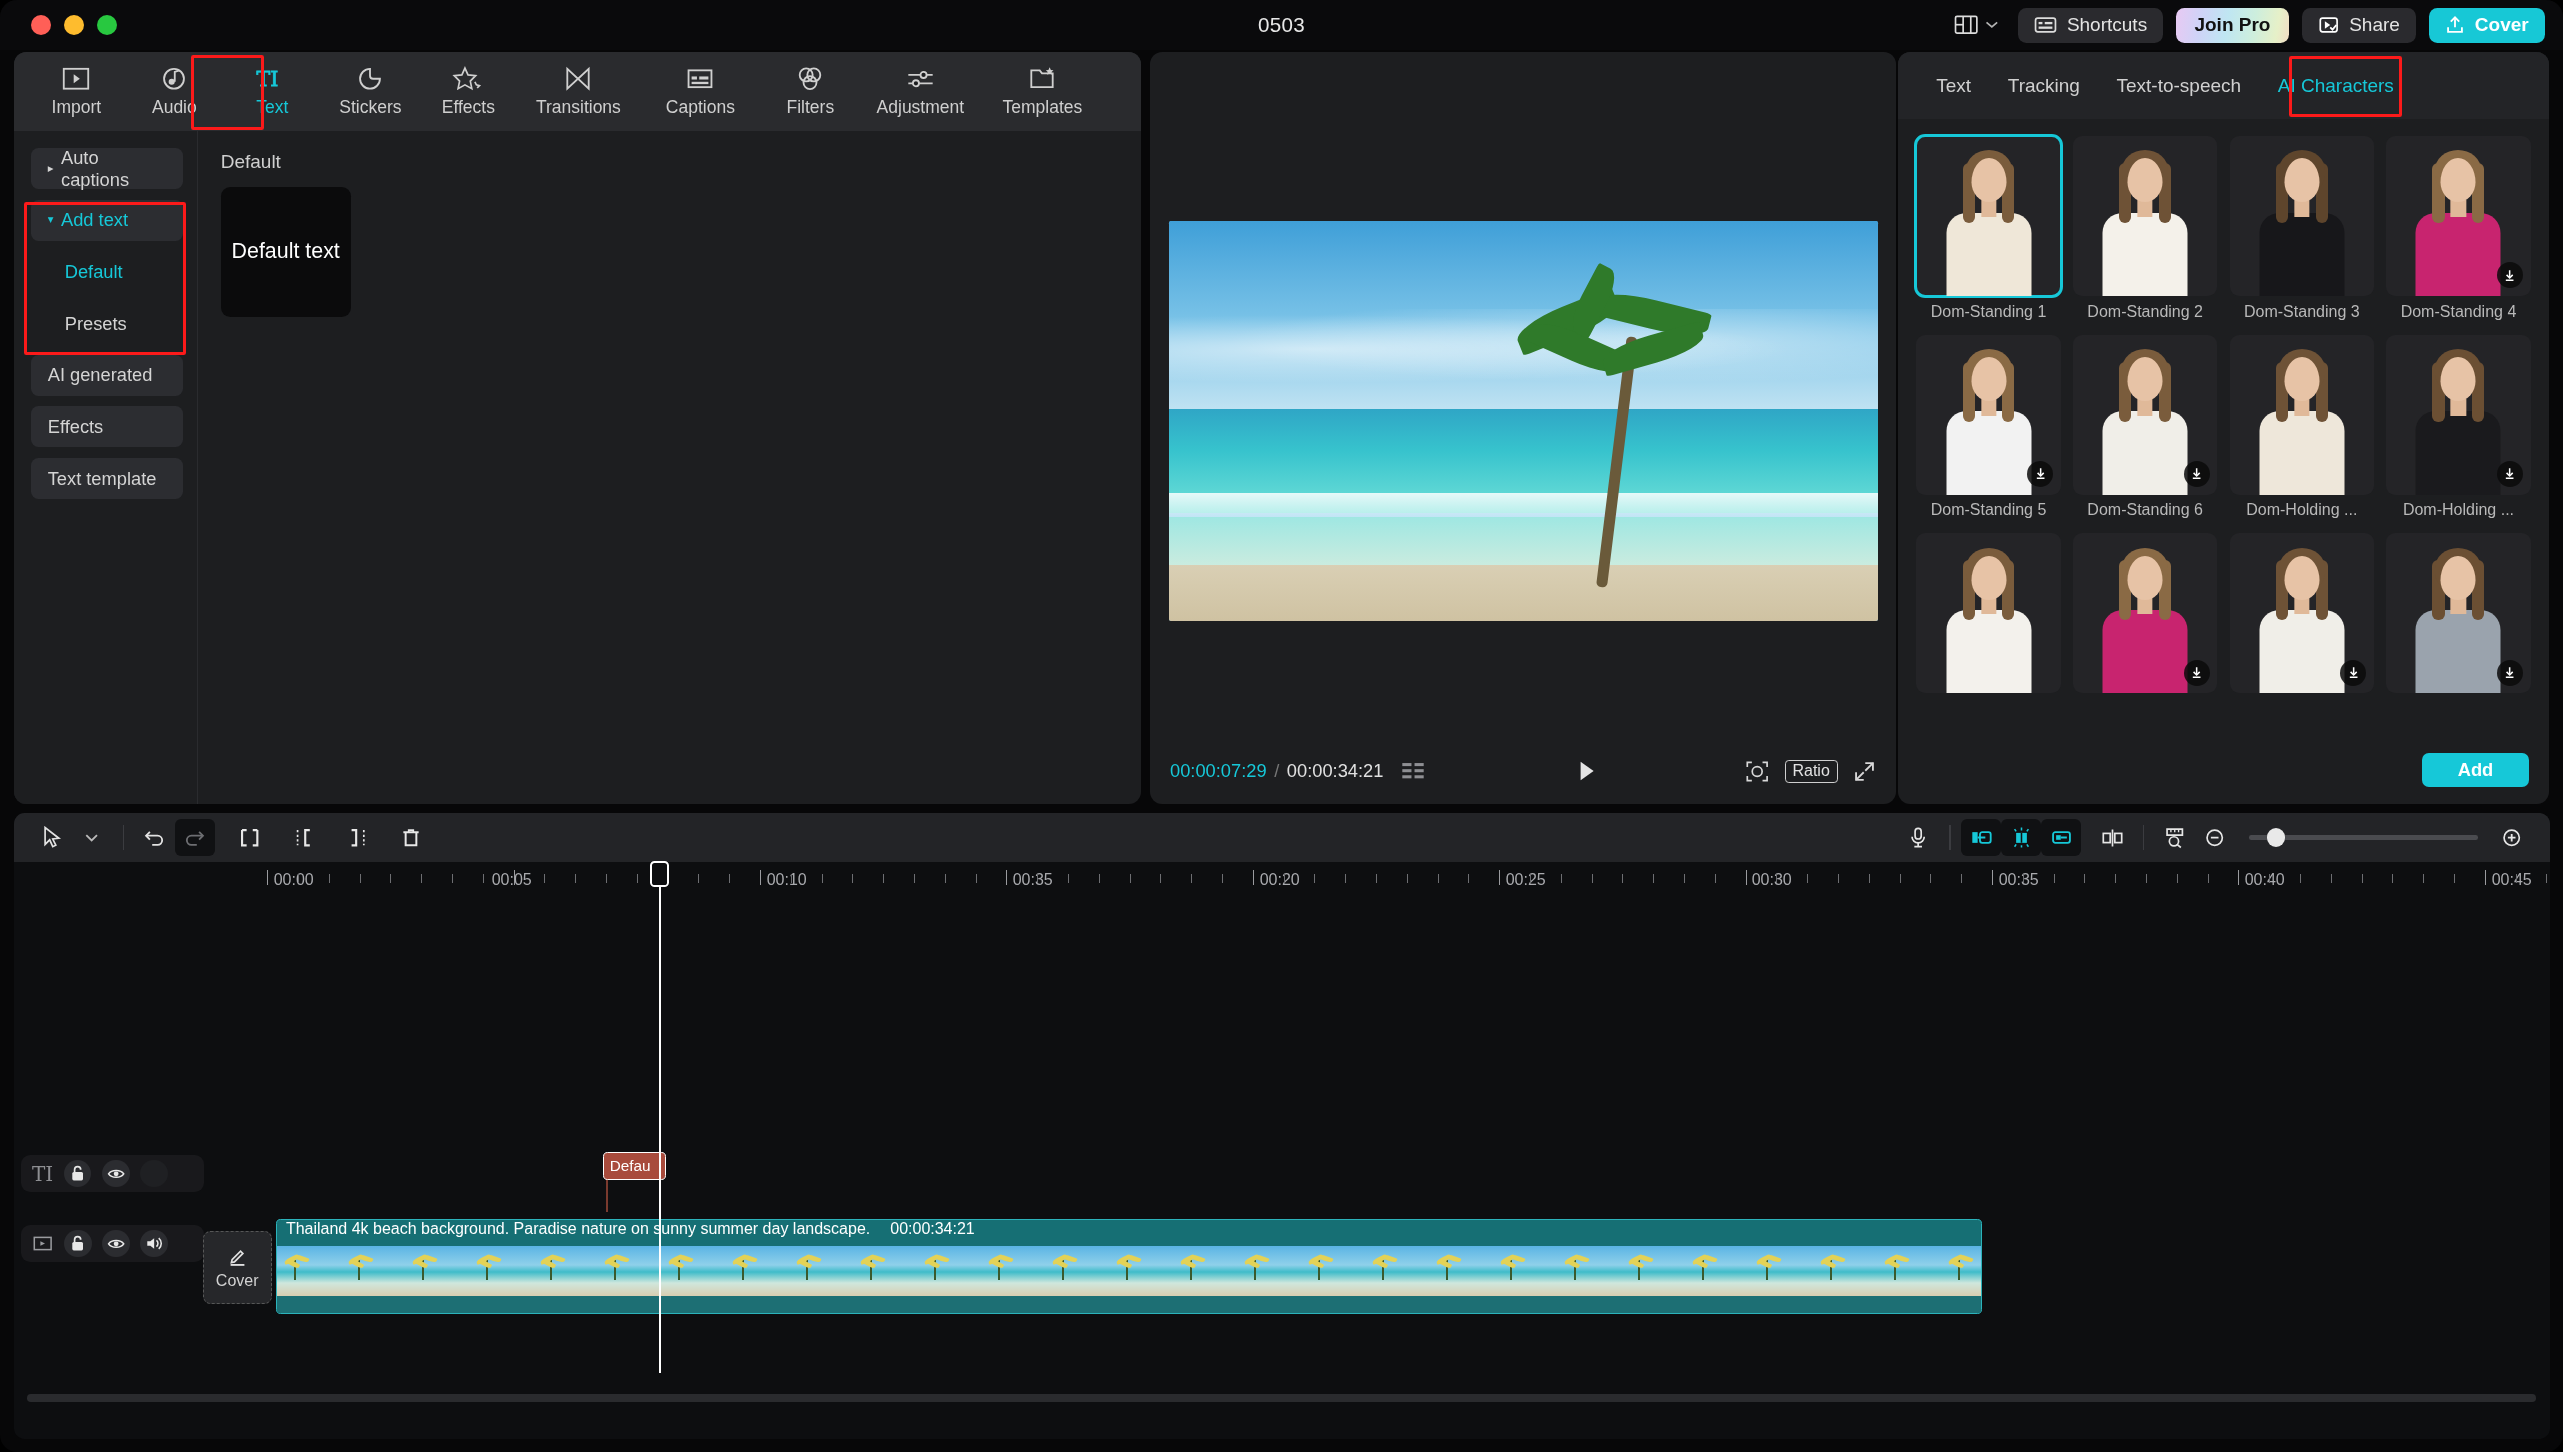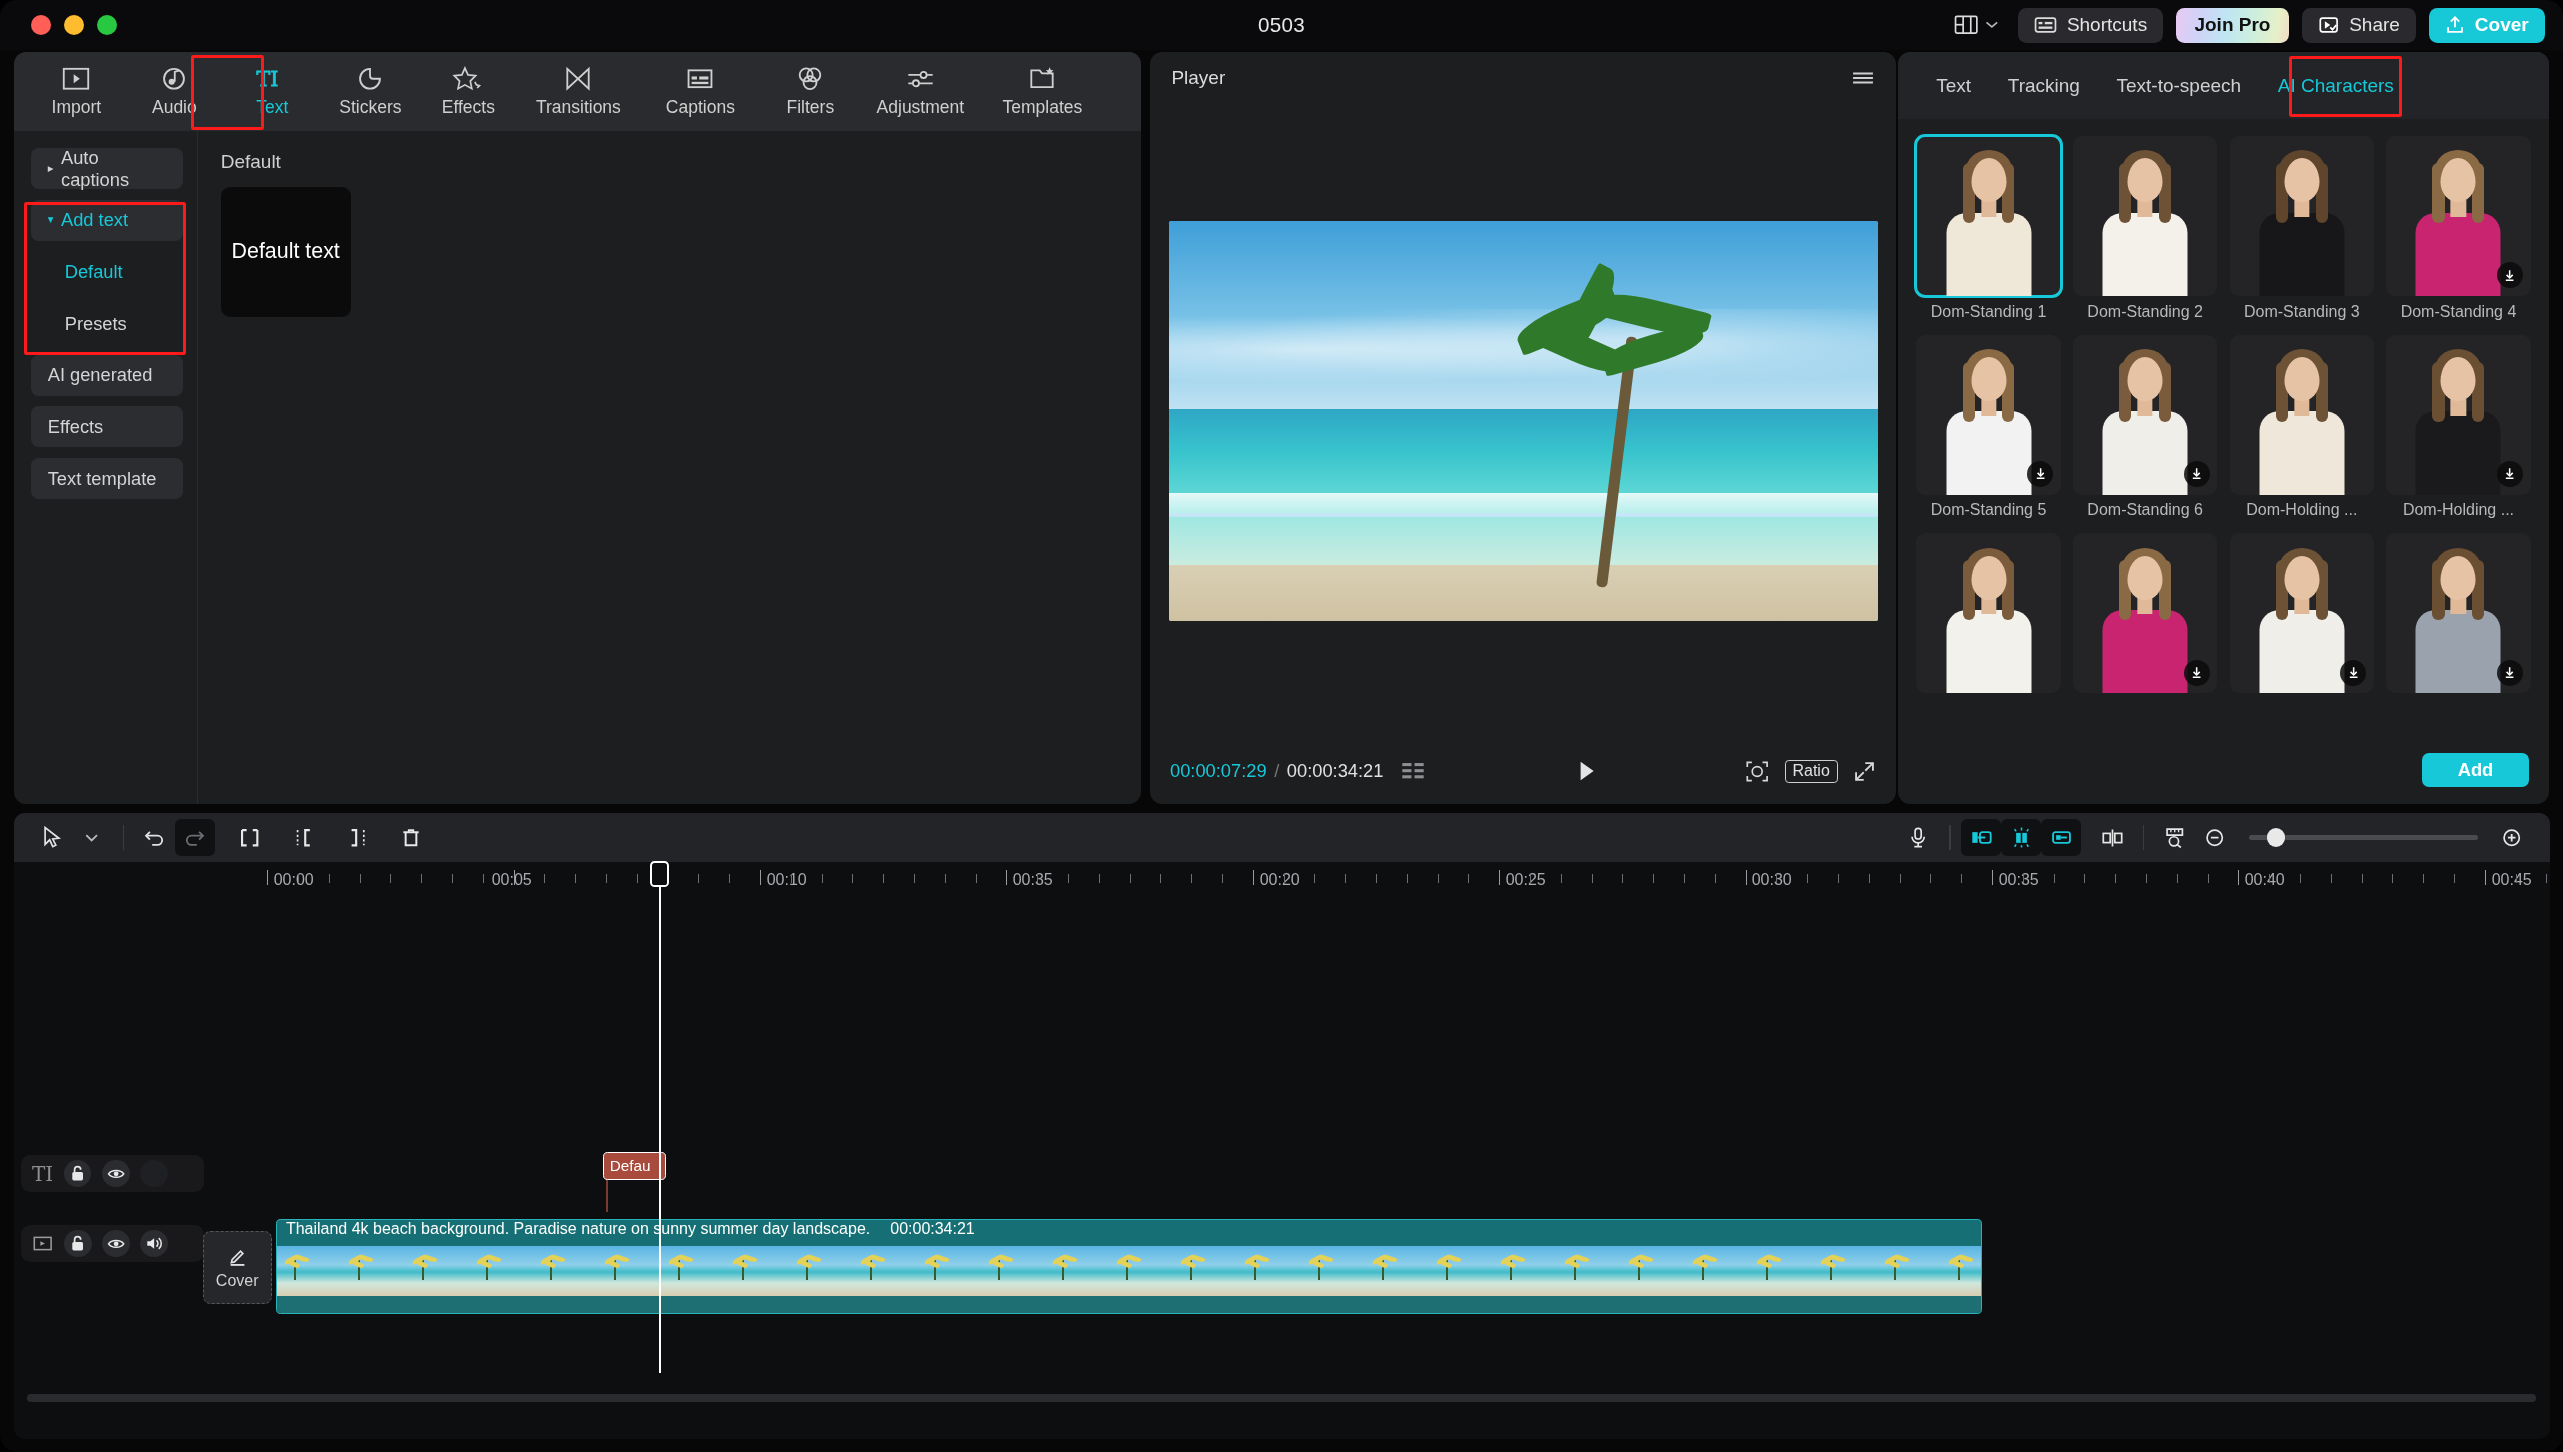--- a/index.html
+++ b/index.html
@@ -492,30 +492,20 @@
           <span>Default text</span>
         </div>
       </div>
     </div>
   </div>
 
   <div class="redbox" style="left:191px; top:55px; width:73px; height:75px;"></div>
   <div class="redbox" style="left:24.4px; top:202px; width:162px; height:153px;"></div>
 
   <div class="player">
-    <div class="player-head">
-      <div class="t">Player</div>
-      <div>
-        <svg class="svgicon" width="26" height="20" viewBox="0 0 34 26">
-            <line x1="4" y1="7" x2="30" y2="7" stroke="#d0d0d0" stroke-width="2.6"></line>
-            <line x1="4" y1="13" x2="30" y2="13" stroke="#d0d0d0" stroke-width="2.6"></line>
-            <line x1="4" y1="19" x2="30" y2="19" stroke="#d0d0d0" stroke-width="2.6"></line>
-          </svg>
-      </div>
-    </div>
 
     <div class="stage">
       <div class="video">
         <div class="sky"></div>
         <div class="cloudy"></div>
         <div class="sea"></div>
         <div class="foam"></div>
         <div class="shallow"></div>
         <div class="sand"></div>
 

